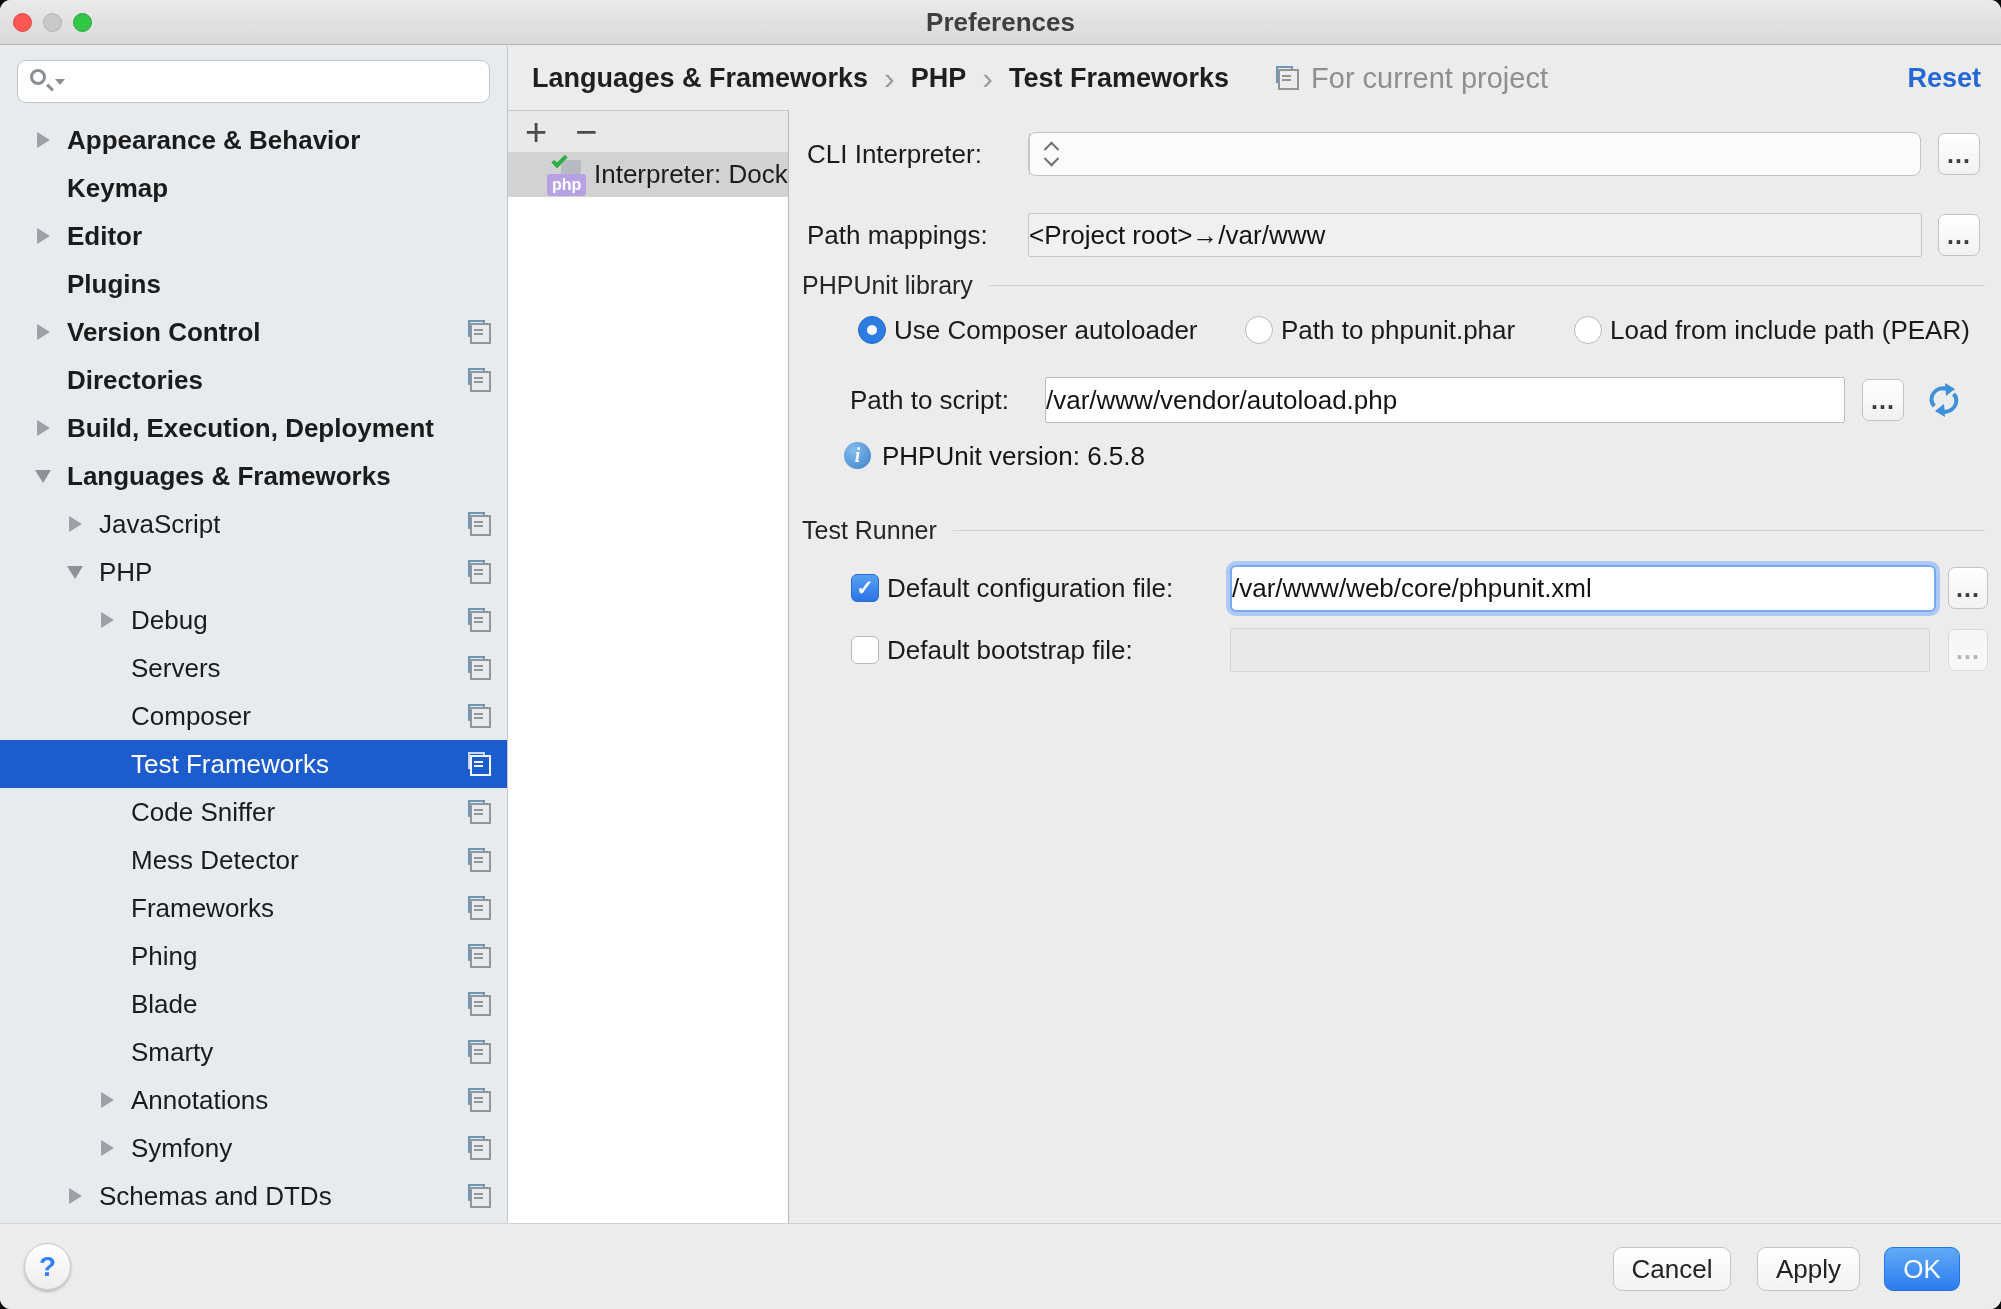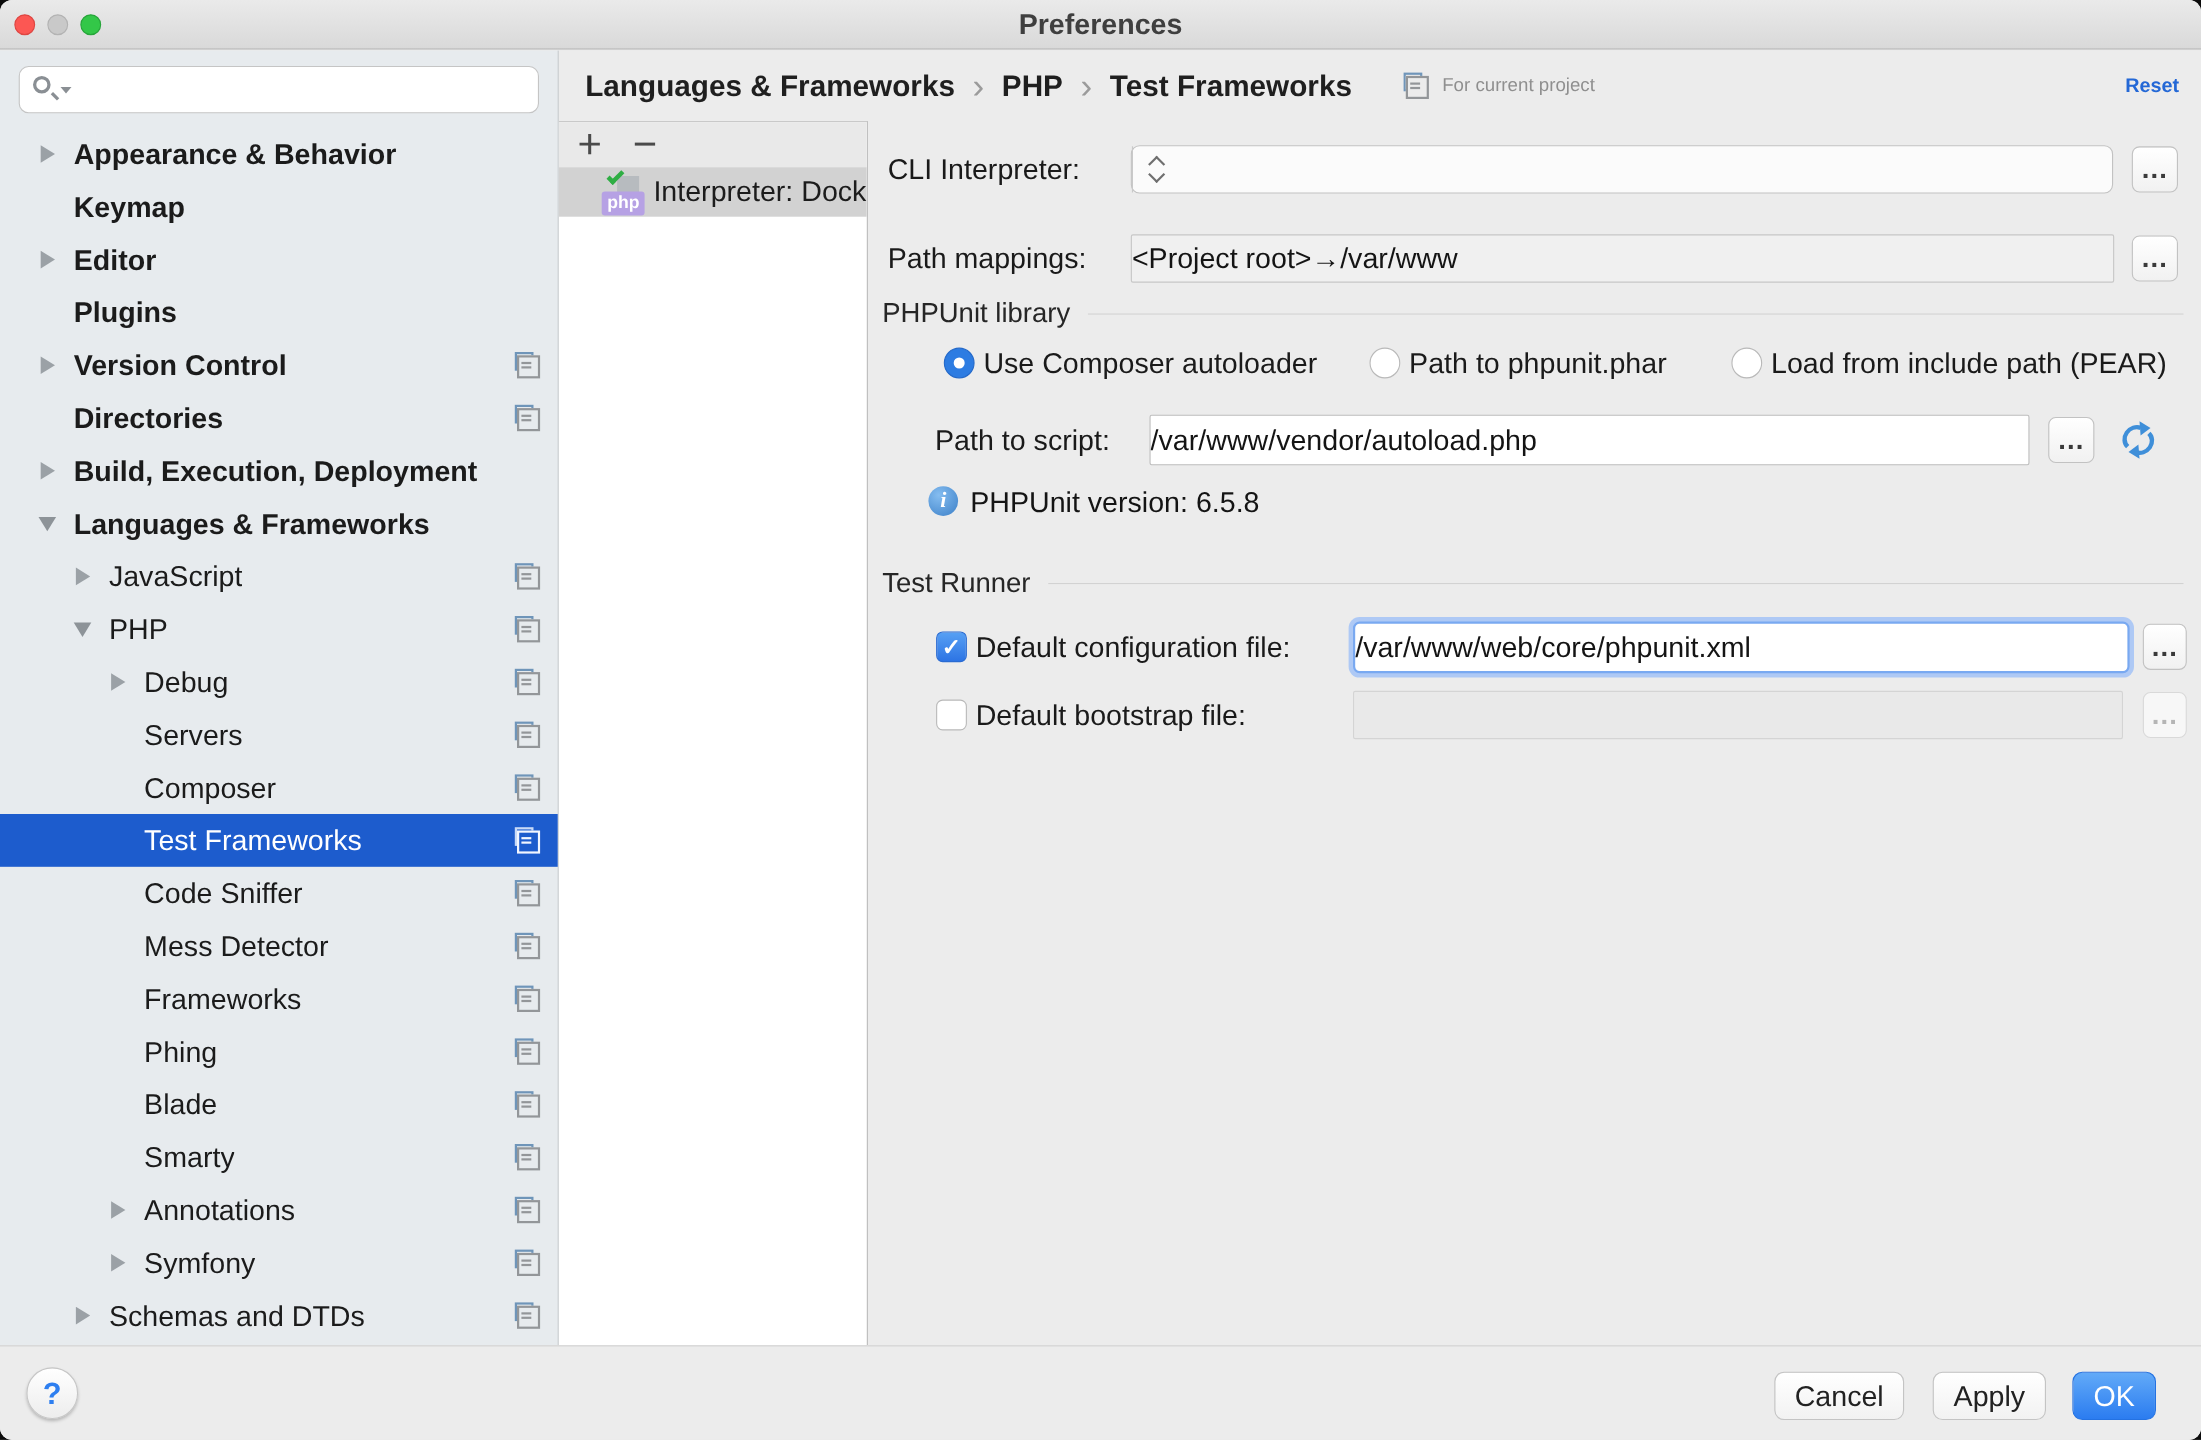--- a/index.html
+++ b/index.html
@@ -58,23 +58,23 @@
                     linear-gradient(#f2f6ff,#f2f6ff) 2px 8px/9px 2px no-repeat, #1d5ccd; }
   .scope.onlight::after { background:
                     linear-gradient(#939699,#939699) 2px 4px/9px 2px no-repeat,
                     linear-gradient(#939699,#939699) 2px 8px/9px 2px no-repeat, #ececec; }
 
   
   .header { position:absolute; left:508px; top:46px; right:0; height:64px; background:#ececec;
             display:flex; align-items:center; padding:0 20px 0 24px; }
   .crumb { font-size:27px; font-weight:bold; color:#1f1f1f; white-space:nowrap; }
   .sep { font-size:32px; color:#9b9b9b; margin:0 16px; line-height:27px; }
-  .scopelbl { display:flex; align-items:center; gap:10px; color:#8f8f8f; font-size:17px;
+  .scopelbl { display:flex; align-items:center; gap:10px; color:#8f8f8f; font-size:29px;
               margin-left:44px; white-space:nowrap; }
-  .reset { margin-left:auto; color:#2468d6; font-weight:bold; font-size:18px; cursor:pointer; }
+  .reset { margin-left:auto; color:#2468d6; font-weight:bold; font-size:27px; cursor:pointer; }
 
   
   .middle { position:absolute; left:508px; top:110px; width:281px; height:1113px; background:#fff;
             border-right:1px solid #b9b9b9; border-top:1px solid #c9c9c9; overflow:hidden; }
   .mtoolbar { height:41px; background:#e9e9e9; display:flex; align-items:center;
               padding-left:17px; gap:28px; }
   .tbtn { font-size:38px; color:#4a4a4a; line-height:38px; cursor:pointer; }
   .irow { height:45px; background:#d2d2d2; display:flex; align-items:center; padding-left:38px;
           gap:10px; font-size:26px; color:#1c1c1c; white-space:nowrap; }
   .php-ic { position:relative; width:38px; height:42px; flex:0 0 38px; }

